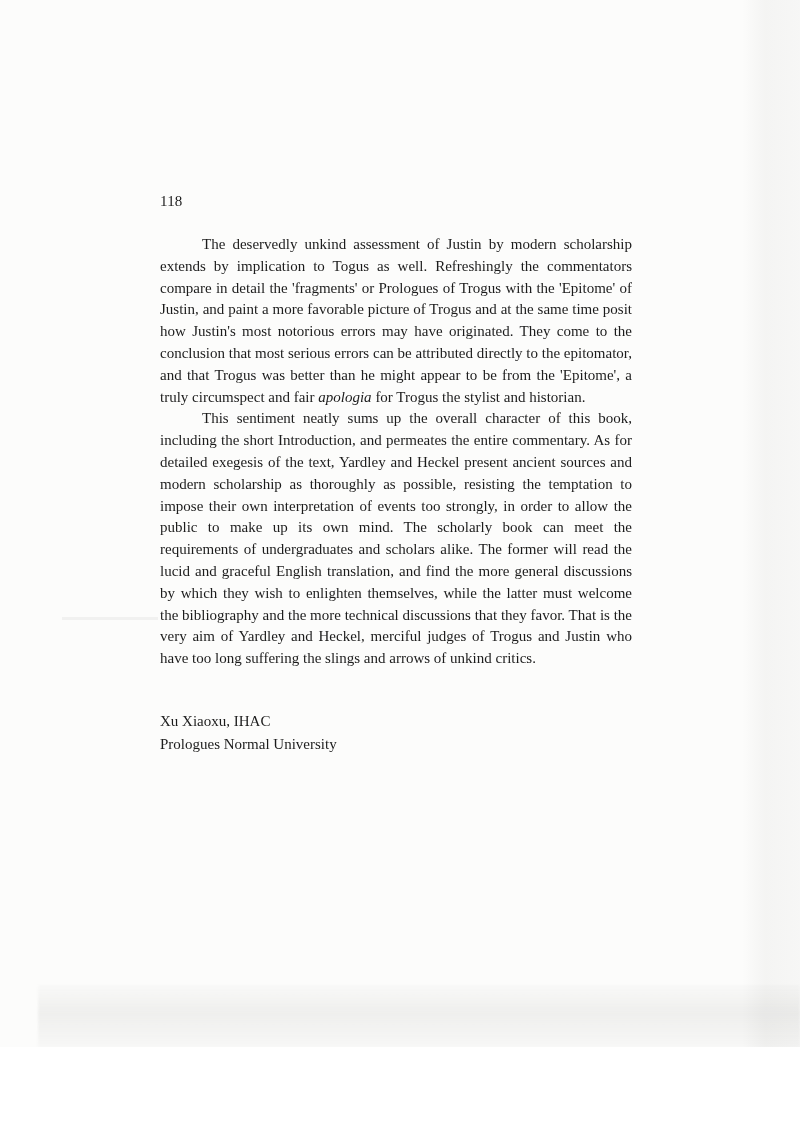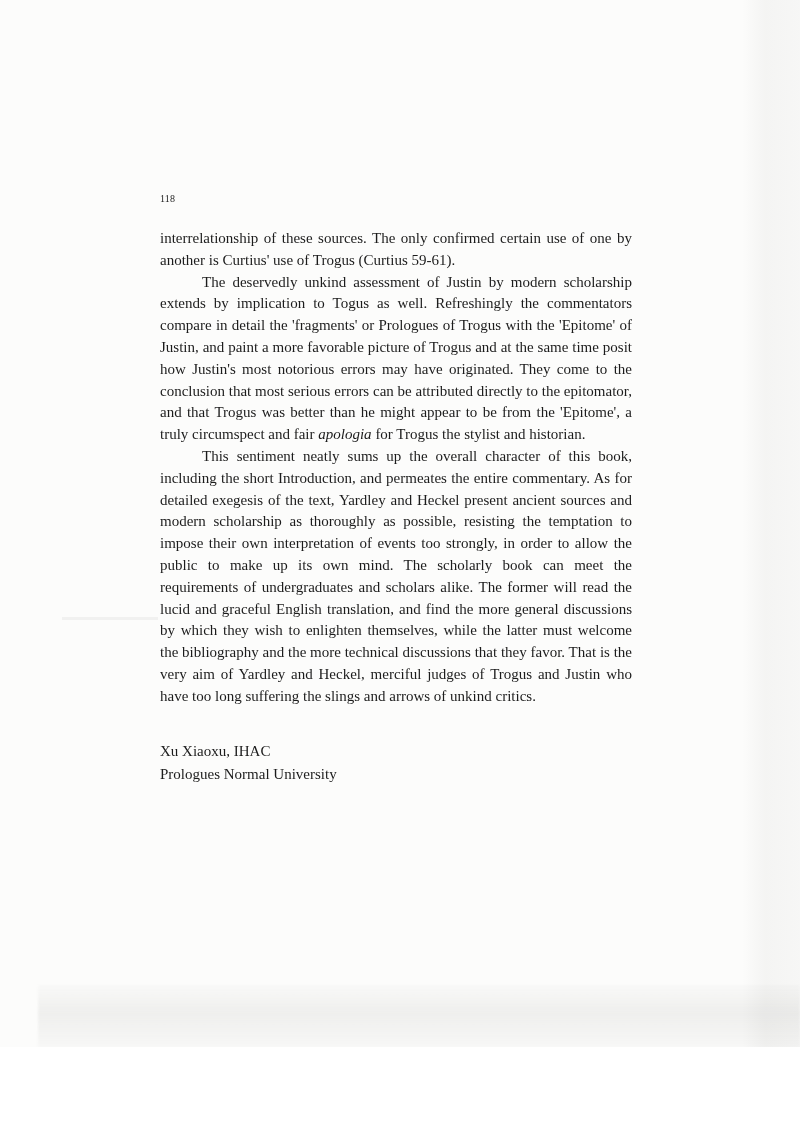--- a/index.html
+++ b/index.html
@@ -48,21 +48,21 @@
   .page-content {
     position: absolute;
     left: 160px;
     top: 193px;
     width: 472px;
     color: #1c1c1c;
   }
   .running-head {
     display: flex;
     align-items: baseline;
-    font-size: 10px;
+    font-size: 15px;
     letter-spacing: 0.2px;
   }
   .page-number {
     flex: 0 0 auto;
   }
   .journal-title {
     margin-left: 46px;
     font-style: italic;
   }
   .journal-issue {
@@ -79,41 +79,40 @@
     margin: 0;
   }
   .body-text p.indent {
     text-indent: 42px;
   }
   .body-text em {
     font-style: italic;
     margin-top: 26px;
   }
   .signature-block {
-    margin-top: 32px;
+    margin-top: 40px;
     font-size: 15px;
     line-height: 23px;
     text-align: left;
   }
 </style>
 </head>
 <body>
 
 <div class="scan-right-band"></div>
 <div class="scan-bottom-band"></div>
 <div class="scan-bottom-white"></div>
 <div class="scan-streak"></div>
 
 <div class="page-content">
   <div class="running-head">
     <span class="page-number">118</span>
   </div>
 
   <div class="body-text">
-      <p><span>interrelationship of these sources. The only confirmed certain use of one by another is Curtius' use of Trogus (Curtius 59-61).</span></p>
       <p class="indent"><span>The deservedly unkind assessment of Justin by modern scholarship extends by implication to Togus as well.  Refreshingly the commentators compare in detail the 'fragments' or Prologues of Trogus with the 'Epitome' of Justin, and paint a more favorable picture of Trogus and at the same time posit how Justin's most notorious errors may have originated. They come to the conclusion that most serious errors can be attributed directly to the epitomator, and that Trogus was better than he might appear to be from the 'Epitome', a truly circumspect and fair </span><em>apologia</em><span> for Trogus the stylist and historian.</span></p>
       <p class="indent"><span>This sentiment neatly sums up the overall character of this book, including the short Introduction, and permeates the entire commentary. As for detailed exegesis of the text, Yardley and Heckel present ancient sources and modern scholarship as thoroughly as possible, resisting the temptation to impose their own interpretation of events too strongly, in order to allow the public to make up its own mind. The scholarly book can meet the requirements of undergraduates and scholars alike. The former will read the lucid and graceful English translation, and find the more general discussions by which they wish to enlighten themselves, while the latter must welcome the bibliography and the more technical discussions that they favor. That is the very aim of Yardley and Heckel, merciful judges of Trogus and Justin who have too long suffering the slings and arrows of unkind critics.</span></p>
     </div>
 
   <div class="signature-block">
       <div>Xu Xiaoxu, IHAC</div>
       <div>Prologues Normal University</div>
     </div>
 </div>
 

